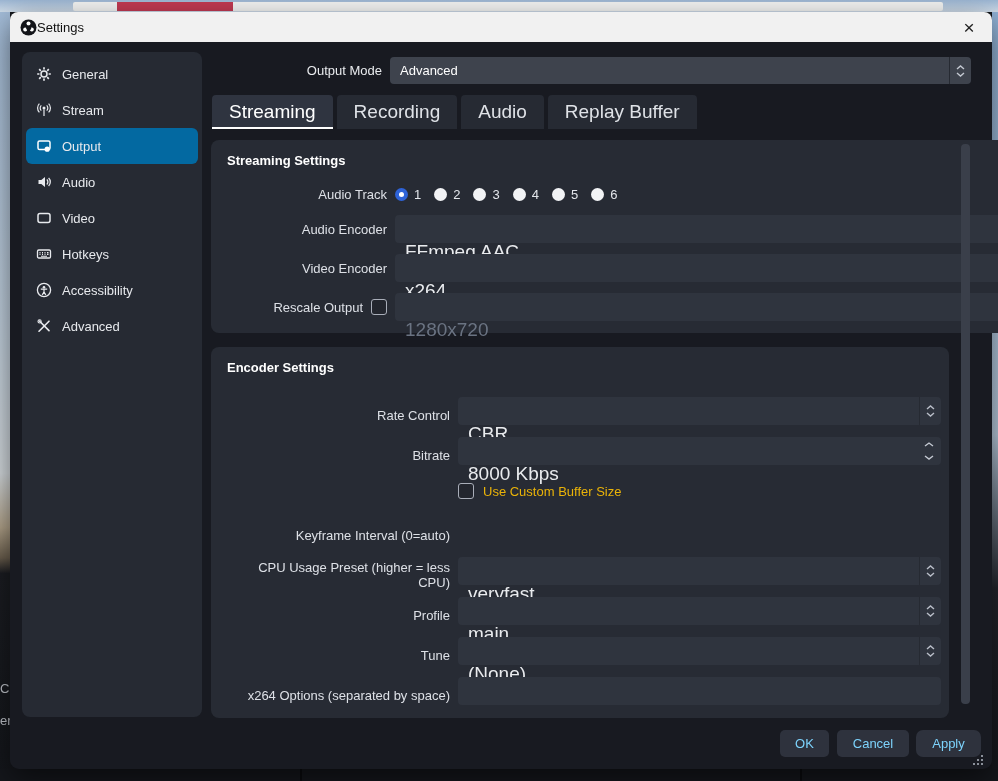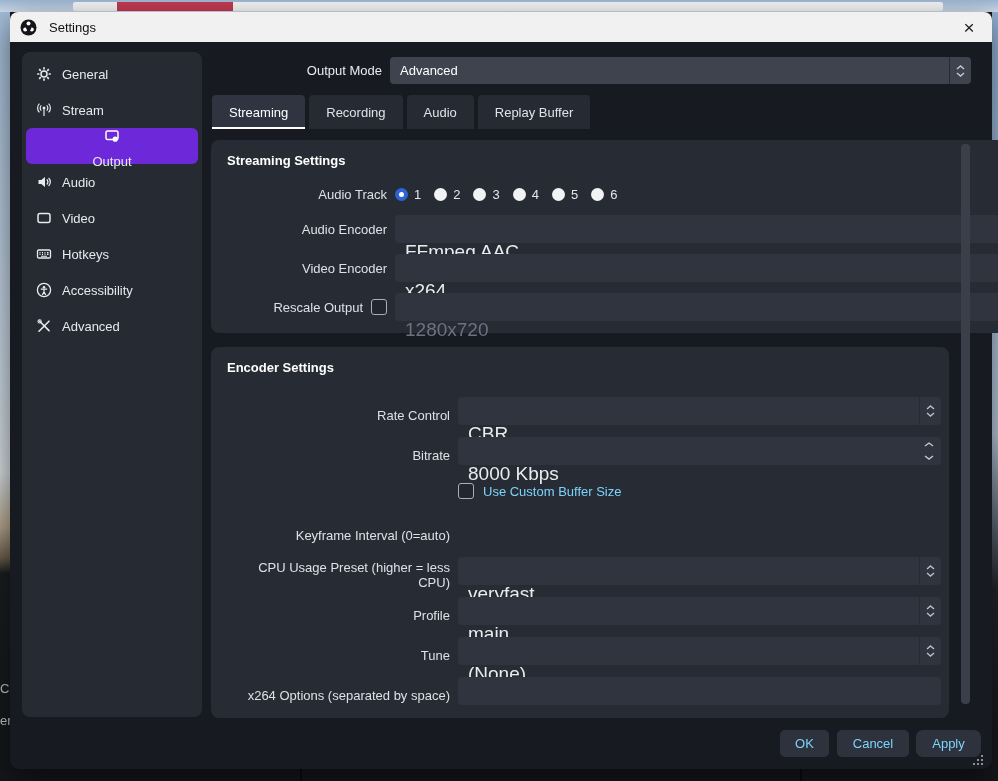--- a/index.html
+++ b/index.html
@@ -18,48 +18,48 @@
     background:linear-gradient(180deg,#8fb0d4 0%,#b7c9db 55%,#23252c 75%,#15171c 100%); }
   #bg-bottom { left:0; top:769px; width:998px; height:12px; background:#15171c; }
   .bg-vline { top:769px; width:2px; height:12px; background:#0b0c0f; }
   .bg-frag { left:0; color:#c3c7cd; font-size:13px; z-index:1; }
 
   
   #win { left:10px; top:12px; width:982px; height:757px; background:#181a21;
     border-radius:9px; box-shadow:0 10px 30px rgba(0,0,0,.55); z-index:2; }
   #titlebar { left:0; top:0; width:100%; height:30px; background:#f1f1f1;
     border-radius:8px 8px 0 0; display:flex; align-items:center; padding:0 10px; }
-  #titlebar .title { color:#111; font-size:13px; margin-left:12px; }
+  #titlebar .title { color:#111; font-size:13px; margin-left:0; }
   #close-btn { margin-left:auto; width:26px; height:24px; display:flex; align-items:center;
     justify-content:center; color:#222; font-size:19px; line-height:1; cursor:default; }
 
   
   #sidebar { left:12px; top:40px; width:180px; height:665px; background:#262a33; border-radius:8px; padding:4px 4px; }
   .nav-item { height:36px; display:flex; align-items:center; gap:10px; padding:0 10px;
     border-radius:6px; color:#e7e9ed; font-size:13px; }
-  .nav-item.selected { background:#6d28d9;flex-direction:column; }
+  .nav-item.selected { background:#0369a1; }
   .nav-item svg { flex:0 0 16px; }
 
   
   #outmode-label { left:200px; top:45px; width:172px; height:27px; line-height:27px;
     text-align:right; color:#e9ebee; font-size:13px; }
   #outmode-combo { left:380px; top:45px; width:581px; height:27px; background:#3e434d;
     border-radius:4px; display:flex; align-items:center; }
   #outmode-combo .val { flex:1; padding-left:10px; color:#fff; font-size:13px; }
 
   .spin-combo { width:22px; align-self:stretch; border-left:1px solid #262a32;
     display:flex; flex-direction:column; align-items:center; justify-content:center; gap:2px; }
   .spin-box { width:24px; align-self:stretch; display:flex; flex-direction:column;
     align-items:center; justify-content:space-between; padding:5px 0; }
   .spin-single { width:24px; align-self:stretch; display:flex; align-items:center; justify-content:center; }
 
   
   #tabs { left:202px; top:83px; height:34px; display:flex; gap:4px; }
   .tab { padding:0 17px; height:34px; display:flex; align-items:center; background:#262a33;
-    color:#dfe2e7; font-size:13px; border-radius:4px 4px 0 0; position:relative; }
+    color:#dfe2e7; font-size:19px; border-radius:4px 4px 0 0; position:relative; }
   .tab.active { background:#2f3440; color:#fff; }
   .tab.active::after { content:""; position:absolute; left:0; right:0; bottom:0; height:2px; background:#fff; }
 
   
   .card { background:#272b34; border-radius:8px; padding:0 8px 0 16px; }
   #card-stream { left:201px; top:128px; width:820px; height:193px; }
   #card-enc { left:201px; top:335px; width:738px; height:371px; }
   .card-title { font-size:13px; font-weight:bold; color:#fff; padding-top:13px; }
   .row { display:flex; align-items:center; height:28px; }
   .row-label { text-align:right; color:#dde0e6; font-size:13px; flex:0 0 auto; margin-right:8px; }
@@ -71,21 +71,21 @@
     color:#e9ebee; font-size:13px; padding:0 10px; outline:none; }
 
   
   .radio-group { display:flex; align-items:center; gap:13px; }
   .radio-opt { display:flex; align-items:center; gap:6px; color:#e3e6eb; font-size:13px; }
   .radio { width:13px; height:13px; border-radius:50%; background:#f2f3f5; }
   .radio.checked { background:#2e63d8; position:relative; }
   .radio.checked::after { content:""; position:absolute; left:4px; top:4px; width:5px; height:5px;
     border-radius:50%; background:#fff; }
   .checkbox { width:16px; height:16px; border:1px solid #a9aeb9; border-radius:3px; background:#23262e; flex:0 0 16px; }
-  .chk-label { color:#7dd3fc; font-size:13px; margin-left:9px; }
+  .chk-label { color:#eab308; font-size:13px; margin-left:9px; }
 
   
   #scrollbar { left:951px; top:132px; width:9px; height:560px; background:#3a3f4a; border-radius:4px; }
 
   
   .btn { height:27px; background:#2e323d; border-radius:5px; color:#7dd3fc; font-size:13px;
     display:flex; align-items:center; justify-content:center; }
   #btn-ok { left:770px; top:718px; width:49px; }
   #btn-cancel { left:827px; top:718px; width:72px; }
   #btn-apply { left:906px; top:718px; width:65px;border-radius:7px; }

